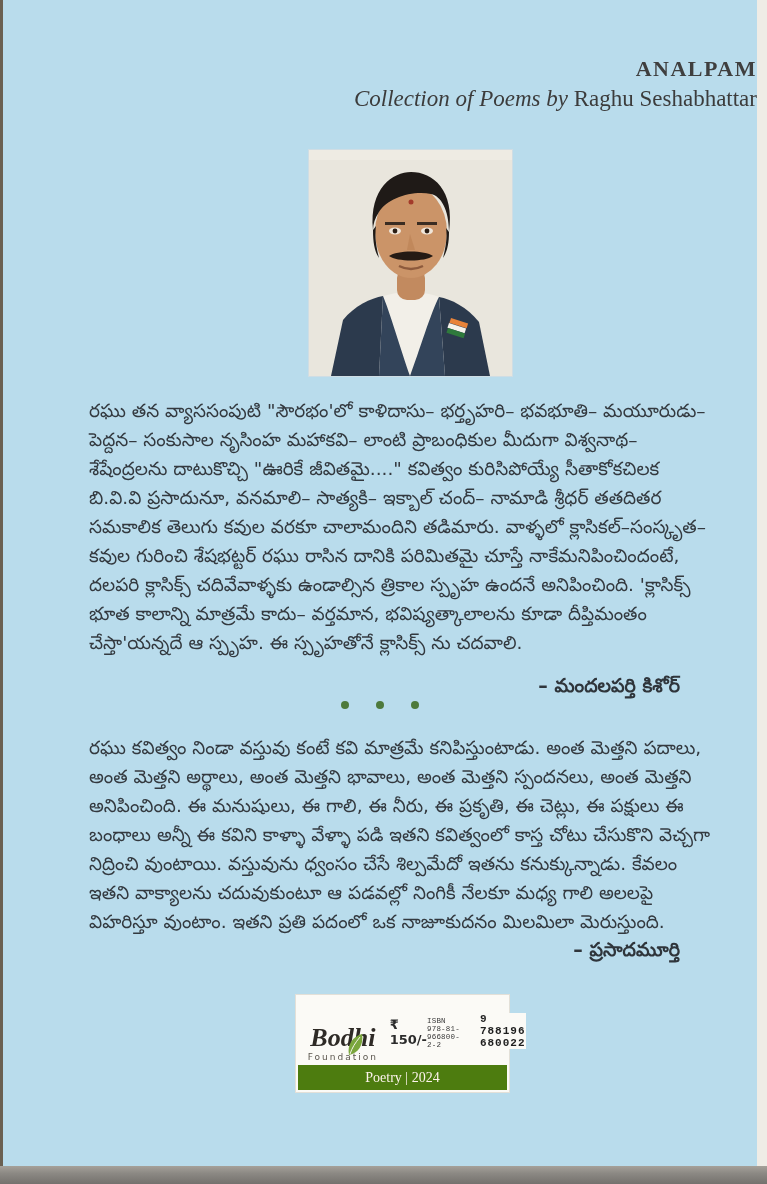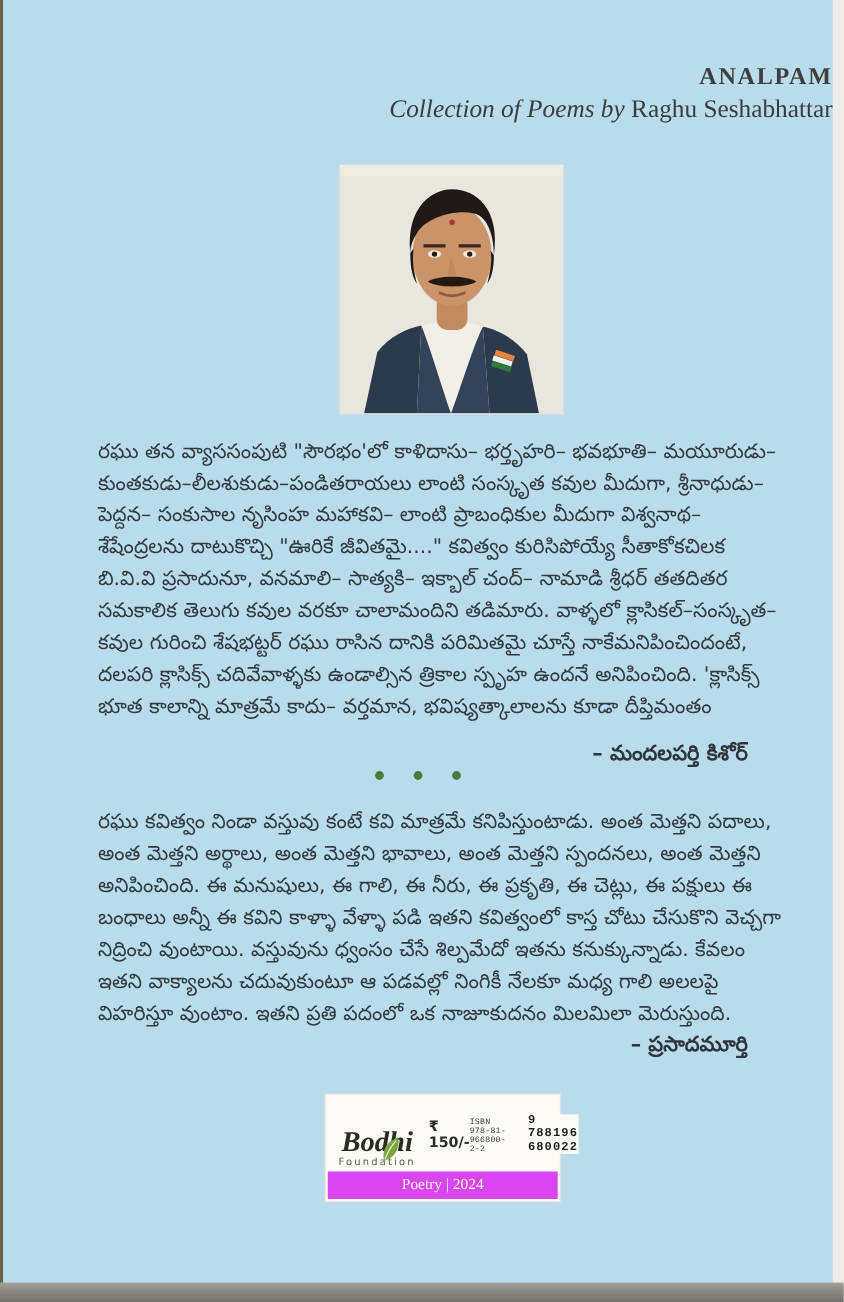--- a/index.html
+++ b/index.html
@@ -100,21 +100,21 @@
         #1d1d1d 7px 9px, #fbfaf6 9px 10.5px,
         #1d1d1d 10.5px 11.3px, #fbfaf6 11.3px 14px);
   }
   .barcode-digits{
     font-family:"Liberation Mono","DejaVu Sans Mono",monospace;
     font-size:11px;font-weight:bold;color:#1e1e1e;letter-spacing:1px;margin-top:-2px;
     background:#fbfaf6;
     margin-left:20px;
   }
   .label-strip{
-    height:27px;background:#d946ef;margin:0 2px 2px 2px;
+    height:27px;background:#4d7c0f;margin:0 2px 2px 2px;
     display:flex;align-items:center;justify-content:center;
   }
   .label-strip span{
     font-family:"Liberation Serif","DejaVu Serif",serif;
     color:#fdf3ec;font-size:14px;
   }
 </style>
 </head>
 <body>
 
@@ -168,28 +168,28 @@
         <g>
           <rect x="142" y="168" width="18" height="5" fill="#e8833a" transform="rotate(18 142 168)"></rect>
           <rect x="140" y="173" width="18" height="5" fill="#f5f2ec" transform="rotate(18 140 173)"></rect>
           <rect x="139" y="178" width="18" height="5" fill="#2f7a3c" transform="rotate(18 139 178)"></rect>
         </g>
       </svg>
     </div>
 
     <div class="review review-1">
       <div class="tl">రఘు తన వ్యాససంపుటి "సౌరభం'లో కాళిదాసు– భర్తృహరి– భవభూతి– మయూరుడు–</div>
-      <div class="tl">కుంతకుడు–లీలశుకుడు–పండితరాయలు లాంటి సంస్కృత కవుల మీదుగా, శ్రీనాధుడు–</div>
       <div class="tl">పెద్దన– సంకుసాల నృసింహ మహాకవి– లాంటి ప్రాబంధికుల మీదుగా విశ్వనాథ–</div>
       <div class="tl">శేషేంద్రలను దాటుకొచ్చి "ఊరికే జీవితమై...." కవిత్వం కురిసిపోయ్యే సీతాకోకచిలక</div>
       <div class="tl">బి.వి.వి ప్రసాదునూ, వనమాలి– సాత్యకి– ఇక్బాల్ చంద్– నామాడి శ్రీధర్ తతదితర</div>
       <div class="tl">సమకాలిక తెలుగు కవుల వరకూ చాలామందిని తడిమారు. వాళ్ళలో క్లాసికల్–సంస్కృత–</div>
       <div class="tl">కవుల గురించి శేషభట్టర్ రఘు రాసిన దానికి పరిమితమై చూస్తే నాకేమనిపించిందంటే,</div>
       <div class="tl">దలపరి క్లాసిక్స్ చదివేవాళ్ళకు ఉండాల్సిన త్రికాల స్పృహ ఉందనే అనిపించింది. 'క్లాసిక్స్</div>
       <div class="tl">భూత కాలాన్ని మాత్రమే కాదు– వర్తమాన, భవిష్యత్కాలాలను కూడా దీప్తిమంతం</div>
+      <div class="tl">చేస్తా'యన్నదే ఆ స్పృహ. ఈ స్పృహతోనే క్లాసిక్స్ ను చదవాలి.</div>
     </div>
 
     <div class="attribution attribution-1">– మందలపర్తి కిశోర్</div>
 
     <div class="dots-separator">
       <span class="dot"></span>
       <span class="dot"></span>
       <span class="dot"></span>
     </div>
 

